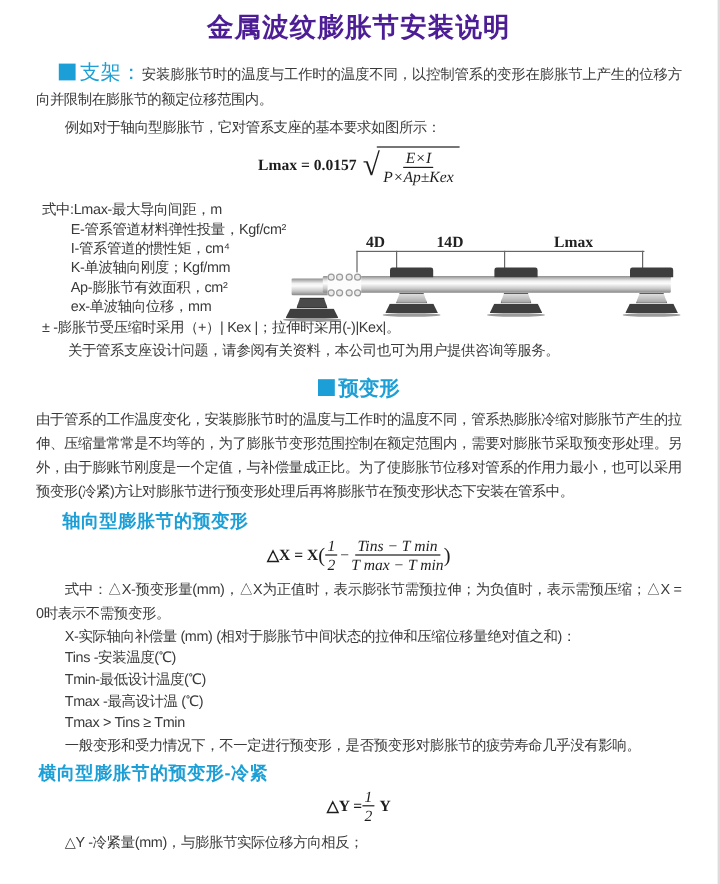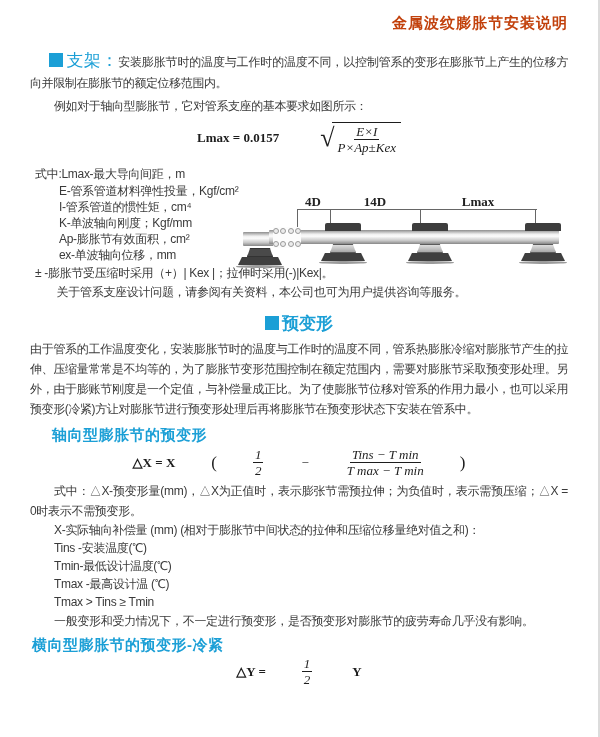--- a/index.html
+++ b/index.html
@@ -3,38 +3,38 @@
 <meta charset="utf-8">
 <style>
   * { margin:0; padding:0; box-sizing:border-box; }
   html,body { background:#fff; }
   .page {
     position:relative; width:600px; height:737px; overflow:hidden;
     background:#fff; border-right:2px solid #dcdcdc;
     font-family:"Liberation Sans", sans-serif; color:#3a3a3a;
     padding:0 30px;
   }
-  .title { margin-top:10px; text-align:right; font-size:15px; font-weight:bold;
-    color:#c2410c; letter-spacing:1px; line-height:26px; }
+  .title { margin-top:10px; text-align:center; font-size:22px; font-weight:bold;
+    color:#4c1d95; letter-spacing:1px; line-height:26px; }
 
   .para { font-size:12px; letter-spacing:-0.4px; line-height:21px; text-align:justify; color:#3a3a3a; }
   .p1 { margin-top:14px; text-indent:1.6em; }
   .p2 { margin-top:2px; text-indent:2em; line-height:20px; }
 
   .sec-label { color:#1b9fd6; font-size:17px; letter-spacing:0; }
   .sq { display:inline-block; width:14px; height:14px; background:#1b9fd6;
     margin-right:3px; vertical-align:-1px; }
   .h2 { margin-top:12px; font-size:17px; color:#1b9fd6; line-height:22px; font-weight:bold;text-align:center; }
   .h3 { font-size:15px; color:#1b9fd6; font-weight:bold; line-height:19px; letter-spacing:0.5px; }
   .h3-axial { margin:6px 0 0 22px; }
   .h3-lateral { margin:4px 0 0 2px; line-height:20px; }
 
   
   .formula { display:flex; justify-content:center; align-items:center;
-    font-family:"Liberation Serif", serif; color:#1d1d1d; font-size:13px;gap:36px; }
+    font-family:"Liberation Serif", serif; color:#1d1d1d; font-size:13px; }
   .f1 { margin:6px 0 2px; }
   .f2 { margin:4px 0 2px; }
   .f3 { margin:2px 0 2px; }
   .f-lhs { font-weight:bold; letter-spacing:0; }
   .sqrt { display:inline-flex; align-items:center; margin-left:5px; }
   .sqrt-sym { font-size:26px; line-height:26px; font-weight:normal; margin-right:-2px; }
   .sqrt-body { border-top:1.5px solid #1d1d1d; padding:1px 5px 0 5px; }
   .frac { display:inline-flex; flex-direction:column; align-items:center;
     font-style:italic; line-height:13px; margin:0 0; }
   .frac .num { padding:0 2px 1px; border-bottom:1px solid #1d1d1d; }
@@ -206,14 +206,15 @@
 
   <div class="formula f3">
     <span class="f-lhs">△Y =</span>
     <span class="frac">
       <span class="num">1</span>
       <span class="den">2</span>
     </span>
     <span class="f-rhs-bold">Y</span>
   </div>
 
+  <p class="final-note">△Y -冷紧量(mm)，与膨胀节实际位移方向相反；</p>
 
 </div>
 
 </body></html>

